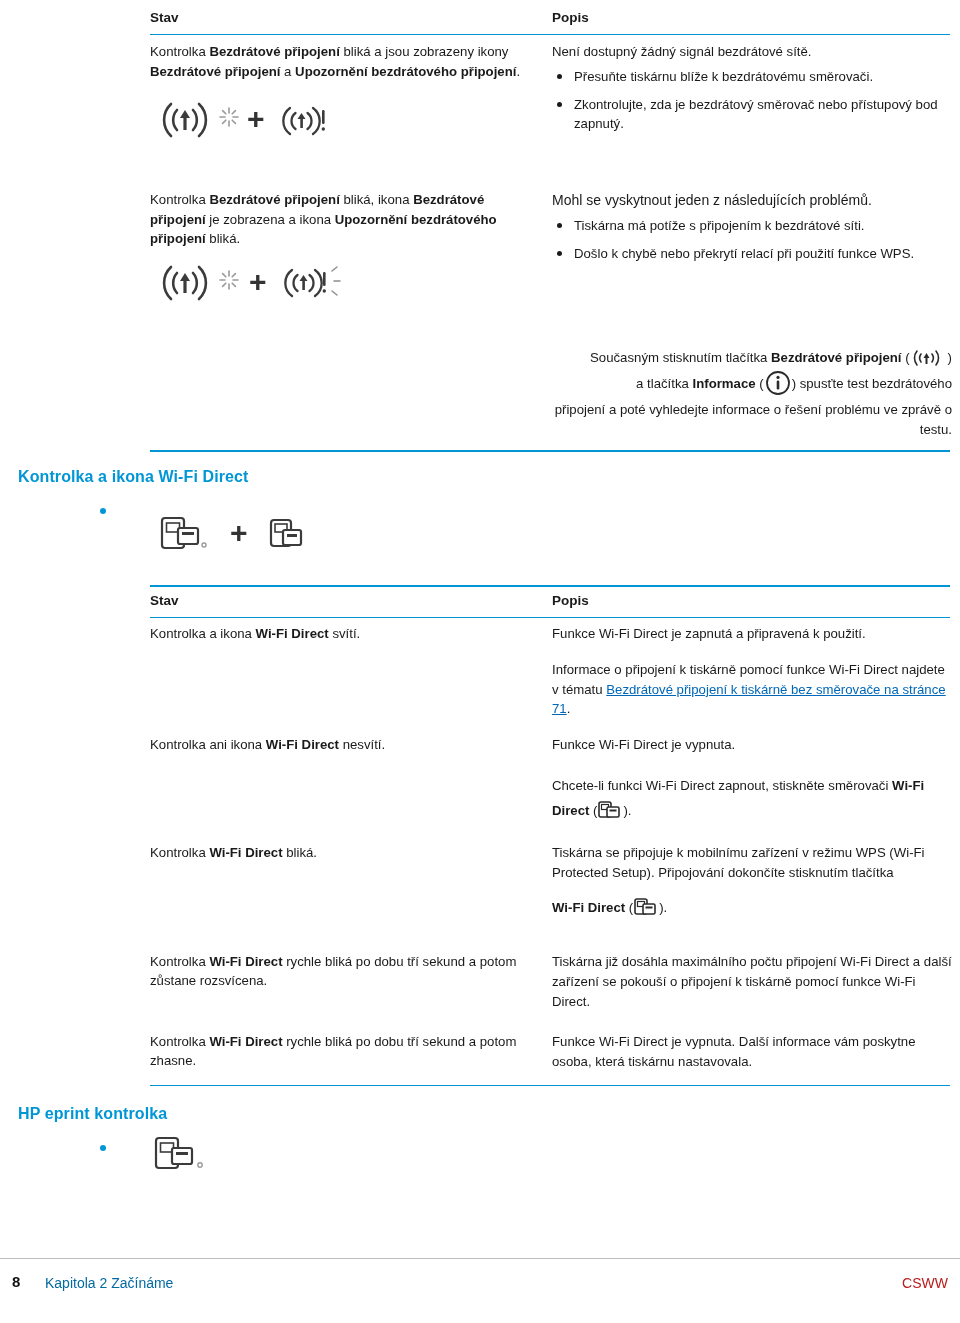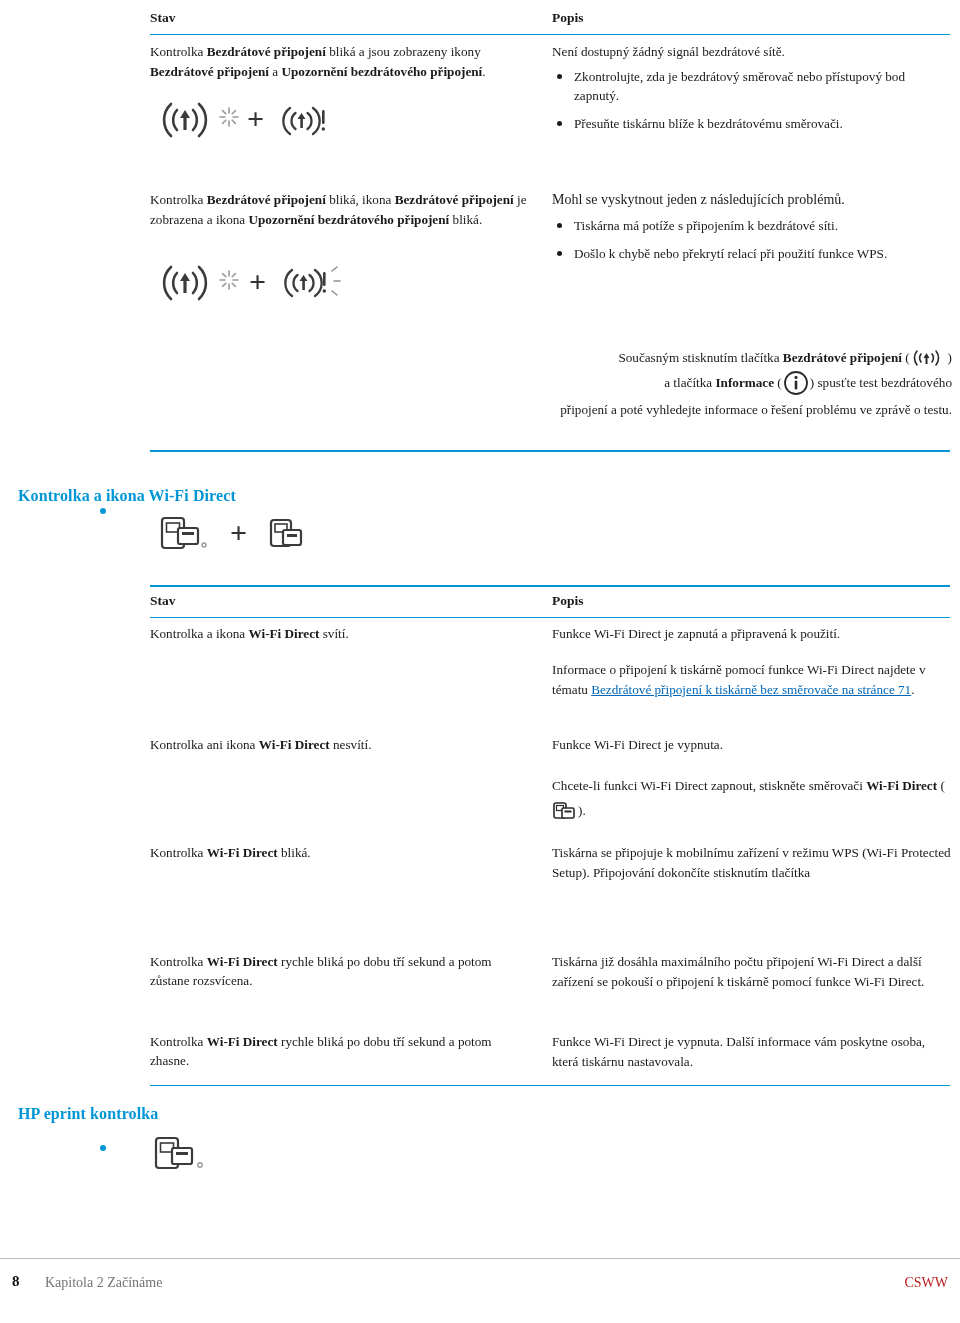--- a/index.html
+++ b/index.html
@@ -12,21 +12,20 @@
     background: #ffffff;
     font-family: "Liberation Sans", sans-serif;
     color: #1a1a1a;
     position: relative;
     overflow: hidden;
   }
   .page {
     position: relative;
     width: 940px;
     height: 1323px;
-    font-family: Liberation Serif, serif;
   }
   b, .b { font-weight: bold; }
 
   
   ul.b-list {
     list-style: none;
     margin: 6px 0 0 0;
     padding: 0;
   }
   ul.b-list li {
@@ -81,21 +80,21 @@
     top: 14px;
     font-size: 15px;
     font-weight: bold;
     color: #111;
   }
   .pg-chap {
     position: absolute;
     left: 45px;
     top: 16px;
     font-size: 14px;
-    color: #737373;
+    color: #0369a1;
   }
   .pg-cssww {
     position: absolute;
     right: 12px;
     top: 16px;
     font-size: 14px;
     color: #b91c1c;
   }
 
   a.link {
@@ -178,22 +177,22 @@
             <rect x="42" y="10" width="2.6" height="14" rx="1.2"></rect>
             <circle cx="43.3" cy="29" r="1.7"></circle>
           </g>
         </svg>
       </div>
     </div>
 
     <div style="position:absolute;left:402px;top:0;width:398px;">
       <div style="font-size:13.2px;line-height:1.45;">Není dostupný žádný signál bezdrátové sítě.</div>
       <ul class="b-list">
+        <li>Přesuňte tiskárnu blíže k bezdrátovému směrovači.</li>
         <li>Zkontrolujte, zda je bezdrátový směrovač nebo přístupový bod zapnutý.</li>
-        <li>Přesuňte tiskárnu blíže k bezdrátovému směrovači.</li>
       </ul>
     </div>
   </div>
 
   <div style="position:absolute;left:150px;top:190px;width:800px;">
     <div style="position:absolute;left:0;top:0;width:380px;font-size:13.2px;line-height:1.48;">
       <span>Kontrolka <b>Bezdrátové připojení</b> bliká, ikona <b>Bezdrátové připojení</b> je zobrazena a ikona <b>Upozornění bezdrátového připojení</b> bliká.</span>
     </div>
 
     <div class="icon-row" style="left:0px;top:65px;width:380px;height:62px;">
@@ -268,21 +267,21 @@
     <span>a tlačítka <b>Informace</b> (<span class="inline-ico"><svg width="28" height="28" viewBox="0 0 28 28">
             <circle cx="14" cy="14" r="11" fill="none" stroke="#2b2b2b" stroke-width="1.8"></circle>
             <circle cx="14" cy="8.4" r="1.6" fill="#2b2b2b"></circle>
             <rect x="12.7" y="11.5" width="2.6" height="9" rx="1.2" fill="#2b2b2b"></rect>
           </svg></span>) spusťte test bezdrátového</span>
     <span style="display:block;line-height:1.5;margin-top:2px;">připojení a poté vyhledejte informace o řešení problému ve zprávě o testu.</span>
   </div>
 
   <div style="position:absolute;left:150px;top:450px;width:800px;border-top:2px solid #0096d6;"></div>
 
-  <div class="sect-head" style="left:18px;top:468px;margin-top:19px;">Kontrolka a ikona Wi-Fi Direct</div>
+  <div class="sect-head" style="left:18px;top:468px;">Kontrolka a ikona Wi-Fi Direct</div>
   <div class="sect-bullet" style="left:100px;top:508px;"></div>
 
   <div class="icon-row" style="left:150px;top:508px;width:300px;height:60px;">
     <div style="position:absolute;left:8px;top:4px;">
       <svg width="56" height="48" viewBox="0 0 56 48">
         <rect x="4" y="6" width="22" height="30" rx="3" fill="none" stroke="#3b3b3b" stroke-width="2.2"></rect>
         <rect x="8.5" y="11" width="13" height="9" fill="none" stroke="#3b3b3b" stroke-width="1.6"></rect>
         <rect x="20" y="16" width="20" height="16" rx="2" fill="#ffffff" stroke="#3b3b3b" stroke-width="2.2"></rect>
         <rect x="24" y="20" width="12" height="3" fill="#3b3b3b"></rect>
         <circle cx="46" cy="33" r="2" fill="none" stroke="#9a9a9a" stroke-width="1.4"></circle>
@@ -332,20 +331,28 @@
       </div>
     </div>
   </div>
 
   <div style="position:absolute;left:150px;top:843px;width:800px;">
     <div style="position:absolute;left:0;top:0;width:380px;font-size:13.2px;line-height:1.45;">
       <span>Kontrolka <b>Wi-Fi Direct</b> bliká.</span>
     </div>
     <div style="position:absolute;left:402px;top:0;width:400px;font-size:13.2px;line-height:1.5;">
       <span>Tiskárna se připojuje k mobilnímu zařízení v režimu WPS (Wi-Fi Protected Setup). Připojování dokončíte stisknutím tlačítka </span>
+      <div style="margin-top:12px;line-height:1.9;">
+        <b>Wi-Fi Direct</b><span> (</span><span class="inline-ico"><svg width="26" height="22" viewBox="0 0 26 22">
+              <rect x="2" y="3" width="12" height="15" rx="2" fill="none" stroke="#2b2b2b" stroke-width="1.6"></rect>
+              <rect x="4.5" y="5.5" width="7" height="5" fill="none" stroke="#2b2b2b" stroke-width="1.2"></rect>
+              <rect x="10" y="8" width="12" height="10" rx="1.5" fill="#ffffff" stroke="#2b2b2b" stroke-width="1.6"></rect>
+              <rect x="12.5" y="10.5" width="7" height="2" fill="#2b2b2b"></rect>
+            </svg></span><span>).</span>
+      </div>
     </div>
   </div>
 
   <div style="position:absolute;left:150px;top:952px;width:800px;">
     <div style="position:absolute;left:0;top:0;width:380px;font-size:13.2px;line-height:1.45;">
       <span>Kontrolka <b>Wi-Fi Direct</b> rychle bliká po dobu tří sekund a potom zůstane rozsvícena.</span>
     </div>
     <div style="position:absolute;left:402px;top:0;width:400px;font-size:13.2px;line-height:1.5;">Tiskárna již dosáhla maximálního počtu připojení Wi-Fi Direct a další zařízení se pokouší o připojení k tiskárně pomocí funkce Wi-Fi Direct.</div>
   </div>
 

